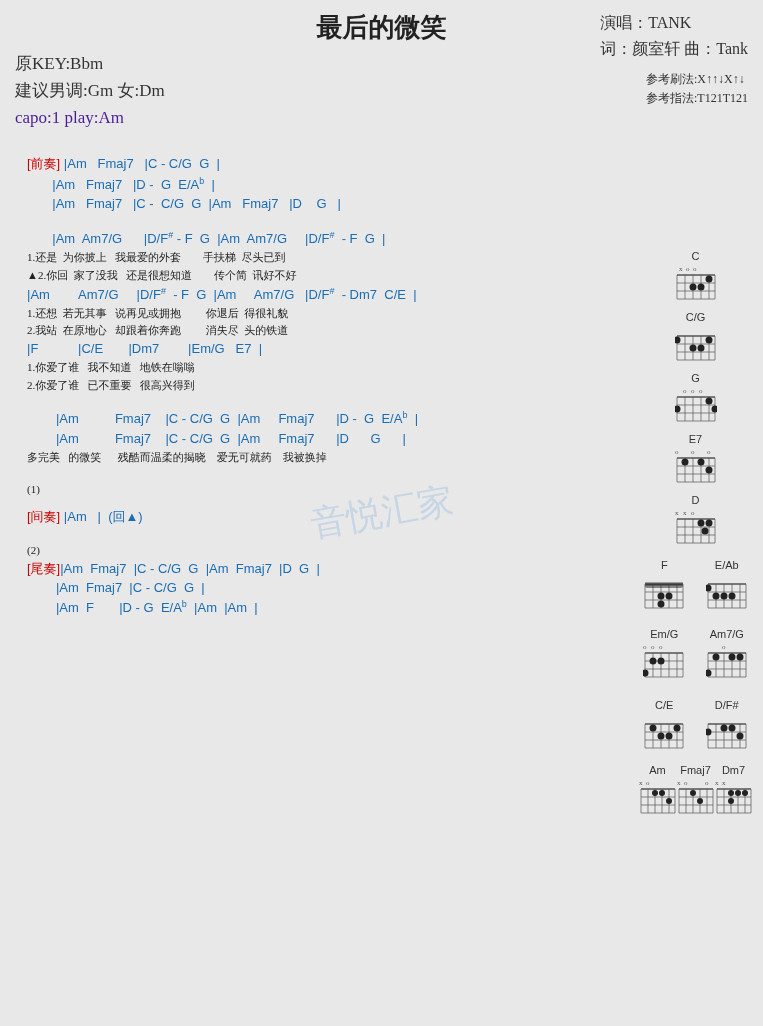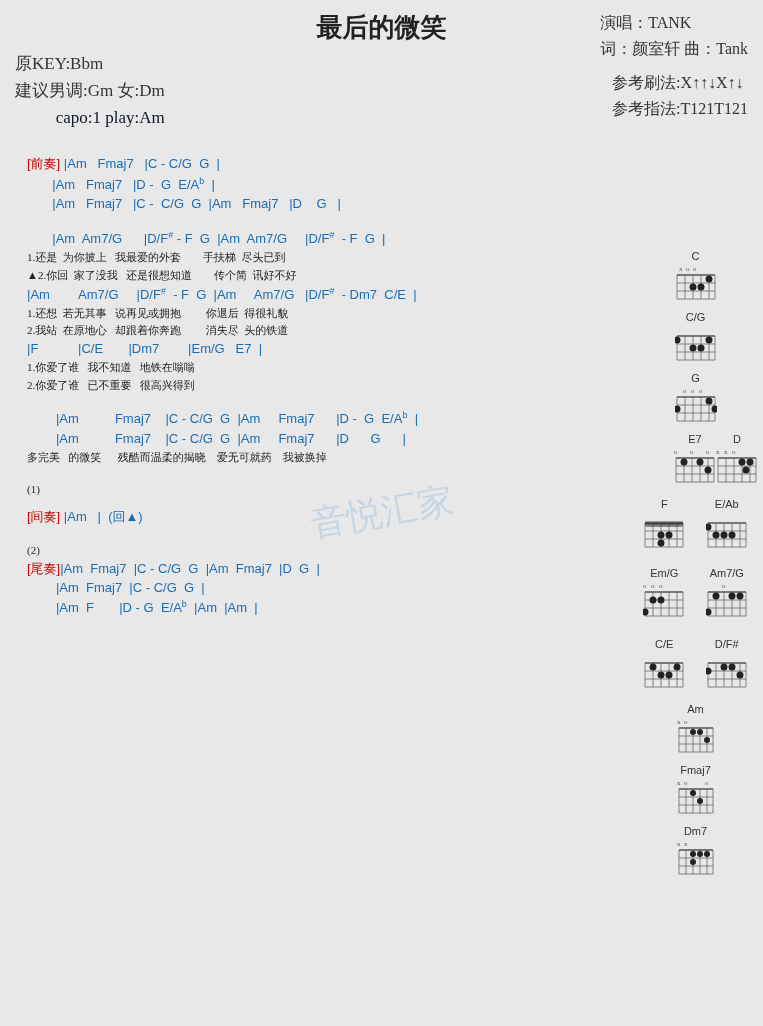--- a/index.html
+++ b/index.html
@@ -23,37 +23,36 @@
     .meta-left {
       position: absolute;
       top: 10px;
       left: 15px;
       font-size: 17px;
       color: #333;
       line-height: 1.6;
       margin-top: 40px;
     }
     .meta-left .capo {
-      color: #0f172a;
-      text-align: right;
+      color: #4c1d95;
     }
     .meta-right {
       position: absolute;
       top: 10px;
       right: 15px;
       font-size: 16px;
       color: #333;
       line-height: 1.6;
       text-align: left;
     }
     .strumming {
       position: absolute;
       top: 70px;
       right: 15px;
-      font-size: 16px;
+      font-size: 12px;
       color: #333;
       line-height: 1.6;
     }
     .main-content {
       margin-top: 110px;
       width: 620px;
     }
     .chord-line {
       font-family: Arial, sans-serif;
       font-size: 13px;
@@ -241,21 +240,21 @@
       <line x1="18" y1="12" x2="18" y2="36" stroke="#555" stroke-width="0.7"></line>
       <line x1="26" y1="12" x2="26" y2="36" stroke="#555" stroke-width="0.7"></line>
       <line x1="34" y1="12" x2="34" y2="36" stroke="#555" stroke-width="0.7"></line>
       <line x1="40" y1="12" x2="40" y2="36" stroke="#555" stroke-width="0.7"></line>
       <circle cx="2" cy="24" r="3.5" fill="#222"></circle>
       <circle cx="34" cy="16" r="3.5" fill="#222"></circle>
       <circle cx="40" cy="24" r="3.5" fill="#222"></circle>
     </svg>
   </div>
 
-  <div style="display:flex;justify-content:flex-end;margin-bottom:4px;">
+  <div style="display:flex;justify-content:flex-start;margin-bottom:4px;flex-direction:column;">
     <div class="chord-diagram">
       <div class="chord-name">E7</div>
       <svg width="42" height="38">
         <text x="0" y="8" font-size="7" fill="#555">o</text>
         <text x="16" y="8" font-size="7" fill="#555">o</text>
         <text x="32" y="8" font-size="7" fill="#555">o</text>
         <line x1="2" y1="12" x2="40" y2="12" stroke="#555" stroke-width="1.5"></line>
         <line x1="2" y1="20" x2="40" y2="20" stroke="#555" stroke-width="0.7"></line>
         <line x1="2" y1="28" x2="40" y2="28" stroke="#555" stroke-width="0.7"></line>
         <line x1="2" y1="36" x2="40" y2="36" stroke="#555" stroke-width="0.7"></line>
@@ -413,21 +412,21 @@
         <line x1="34" y1="12" x2="34" y2="36" stroke="#555" stroke-width="0.7"></line>
         <line x1="40" y1="12" x2="40" y2="36" stroke="#555" stroke-width="0.7"></line>
         <circle cx="2" cy="20" r="3.5" fill="#222"></circle>
         <circle cx="18" cy="16" r="3.5" fill="#222"></circle>
         <circle cx="26" cy="16" r="3.5" fill="#222"></circle>
         <circle cx="34" cy="24" r="3.5" fill="#222"></circle>
       </svg>
     </div>
   </div>
 
-  <div style="display:flex;justify-content:center;margin-bottom:4px;flex-direction:column;">
+  <div style="display:flex;justify-content:center;margin-bottom:4px;">
     <div class="chord-diagram">
       <div class="chord-name">Am</div>
       <svg width="38" height="38">
         <text x="0" y="8" font-size="7" fill="#555">x</text>
         <text x="7" y="8" font-size="7" fill="#555">o</text>
         <line x1="2" y1="12" x2="36" y2="12" stroke="#555" stroke-width="1.5"></line>
         <line x1="2" y1="20" x2="36" y2="20" stroke="#555" stroke-width="0.7"></line>
         <line x1="2" y1="28" x2="36" y2="28" stroke="#555" stroke-width="0.7"></line>
         <line x1="2" y1="36" x2="36" y2="36" stroke="#555" stroke-width="0.7"></line>
         <line x1="2" y1="12" x2="2" y2="36" stroke="#555" stroke-width="0.7"></line>

